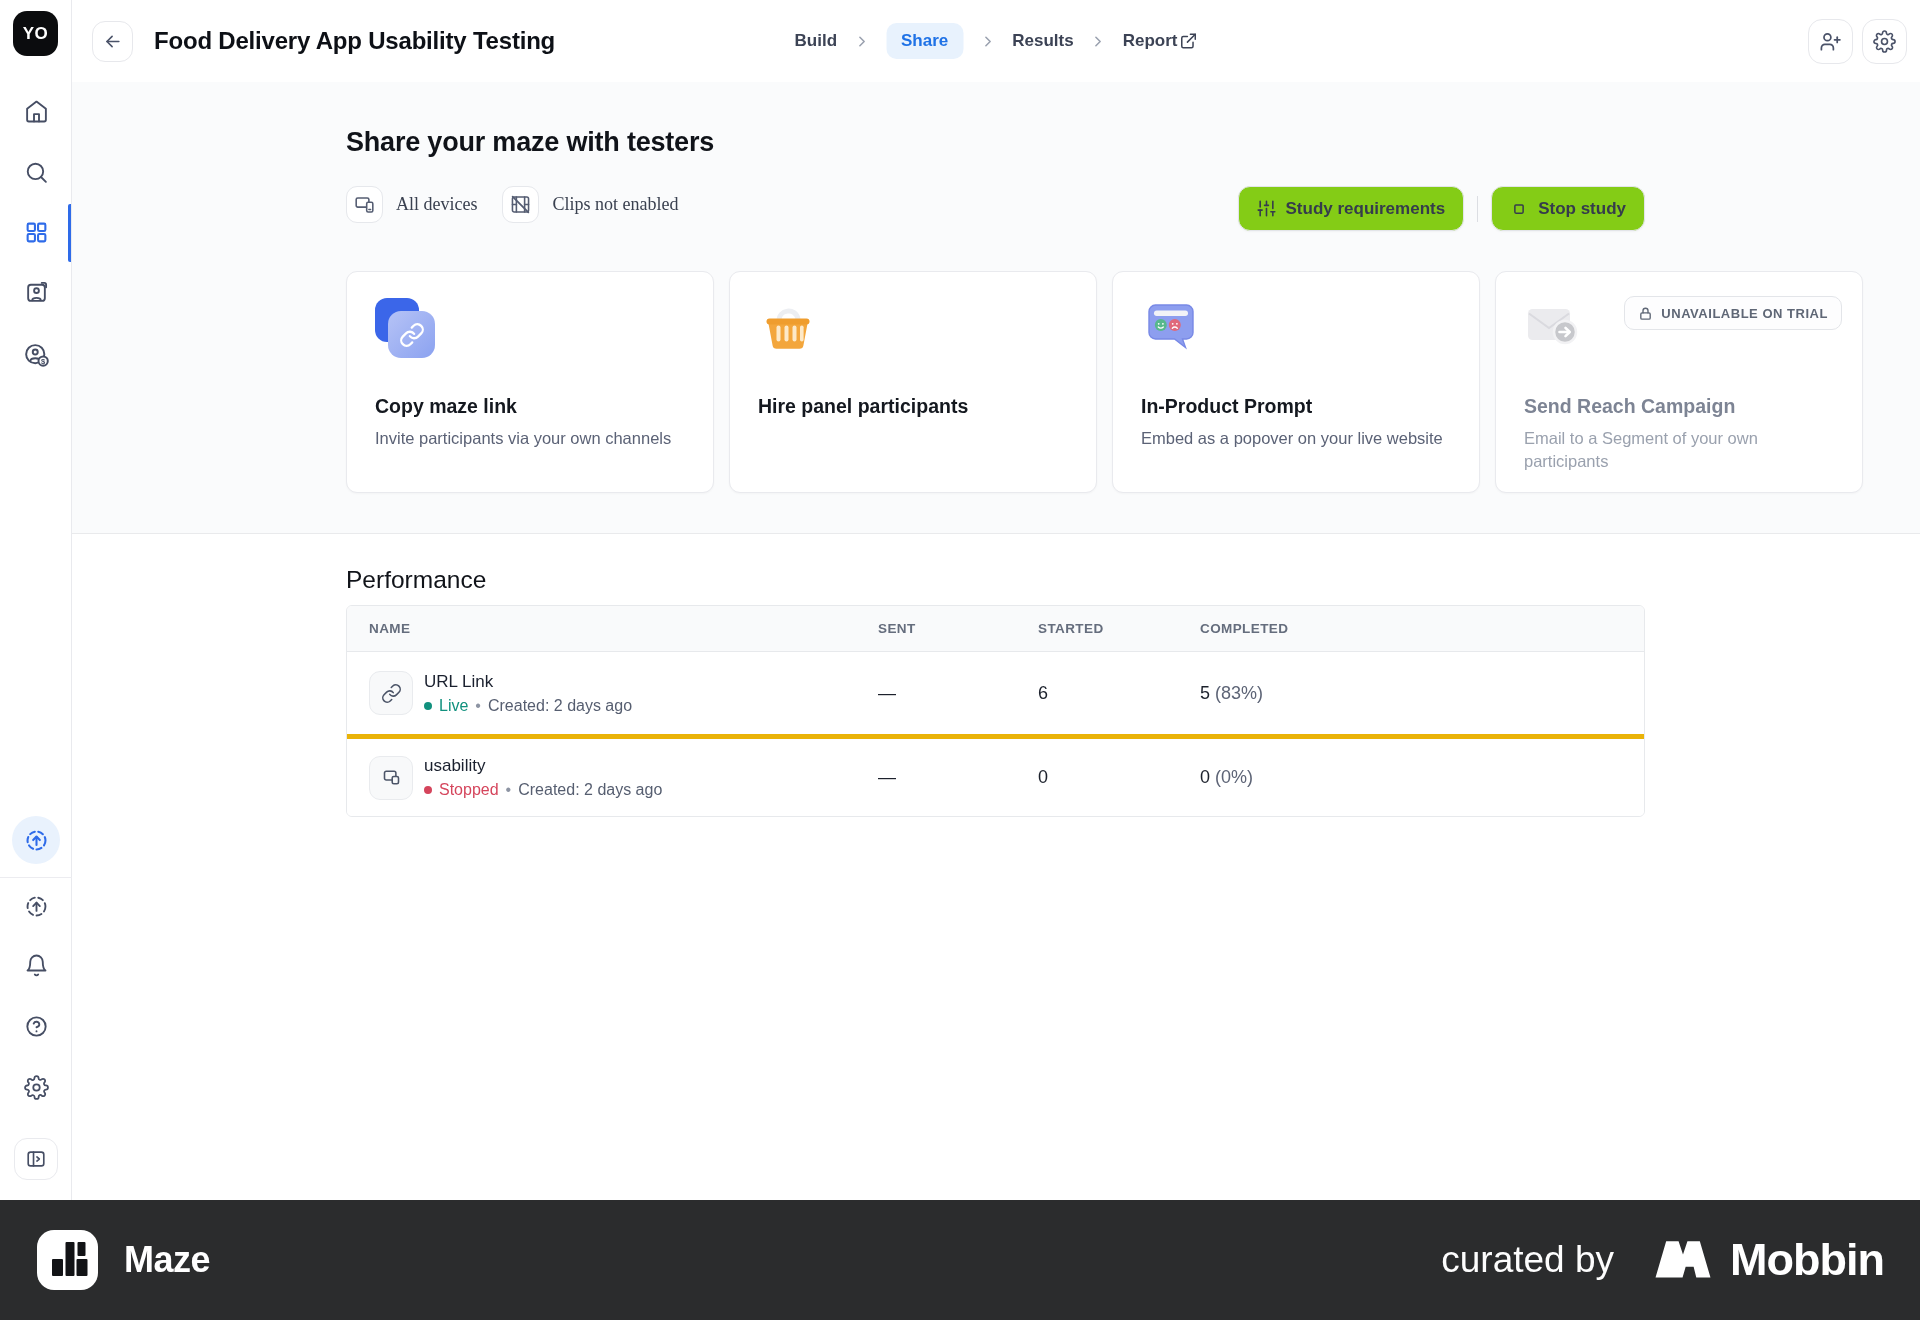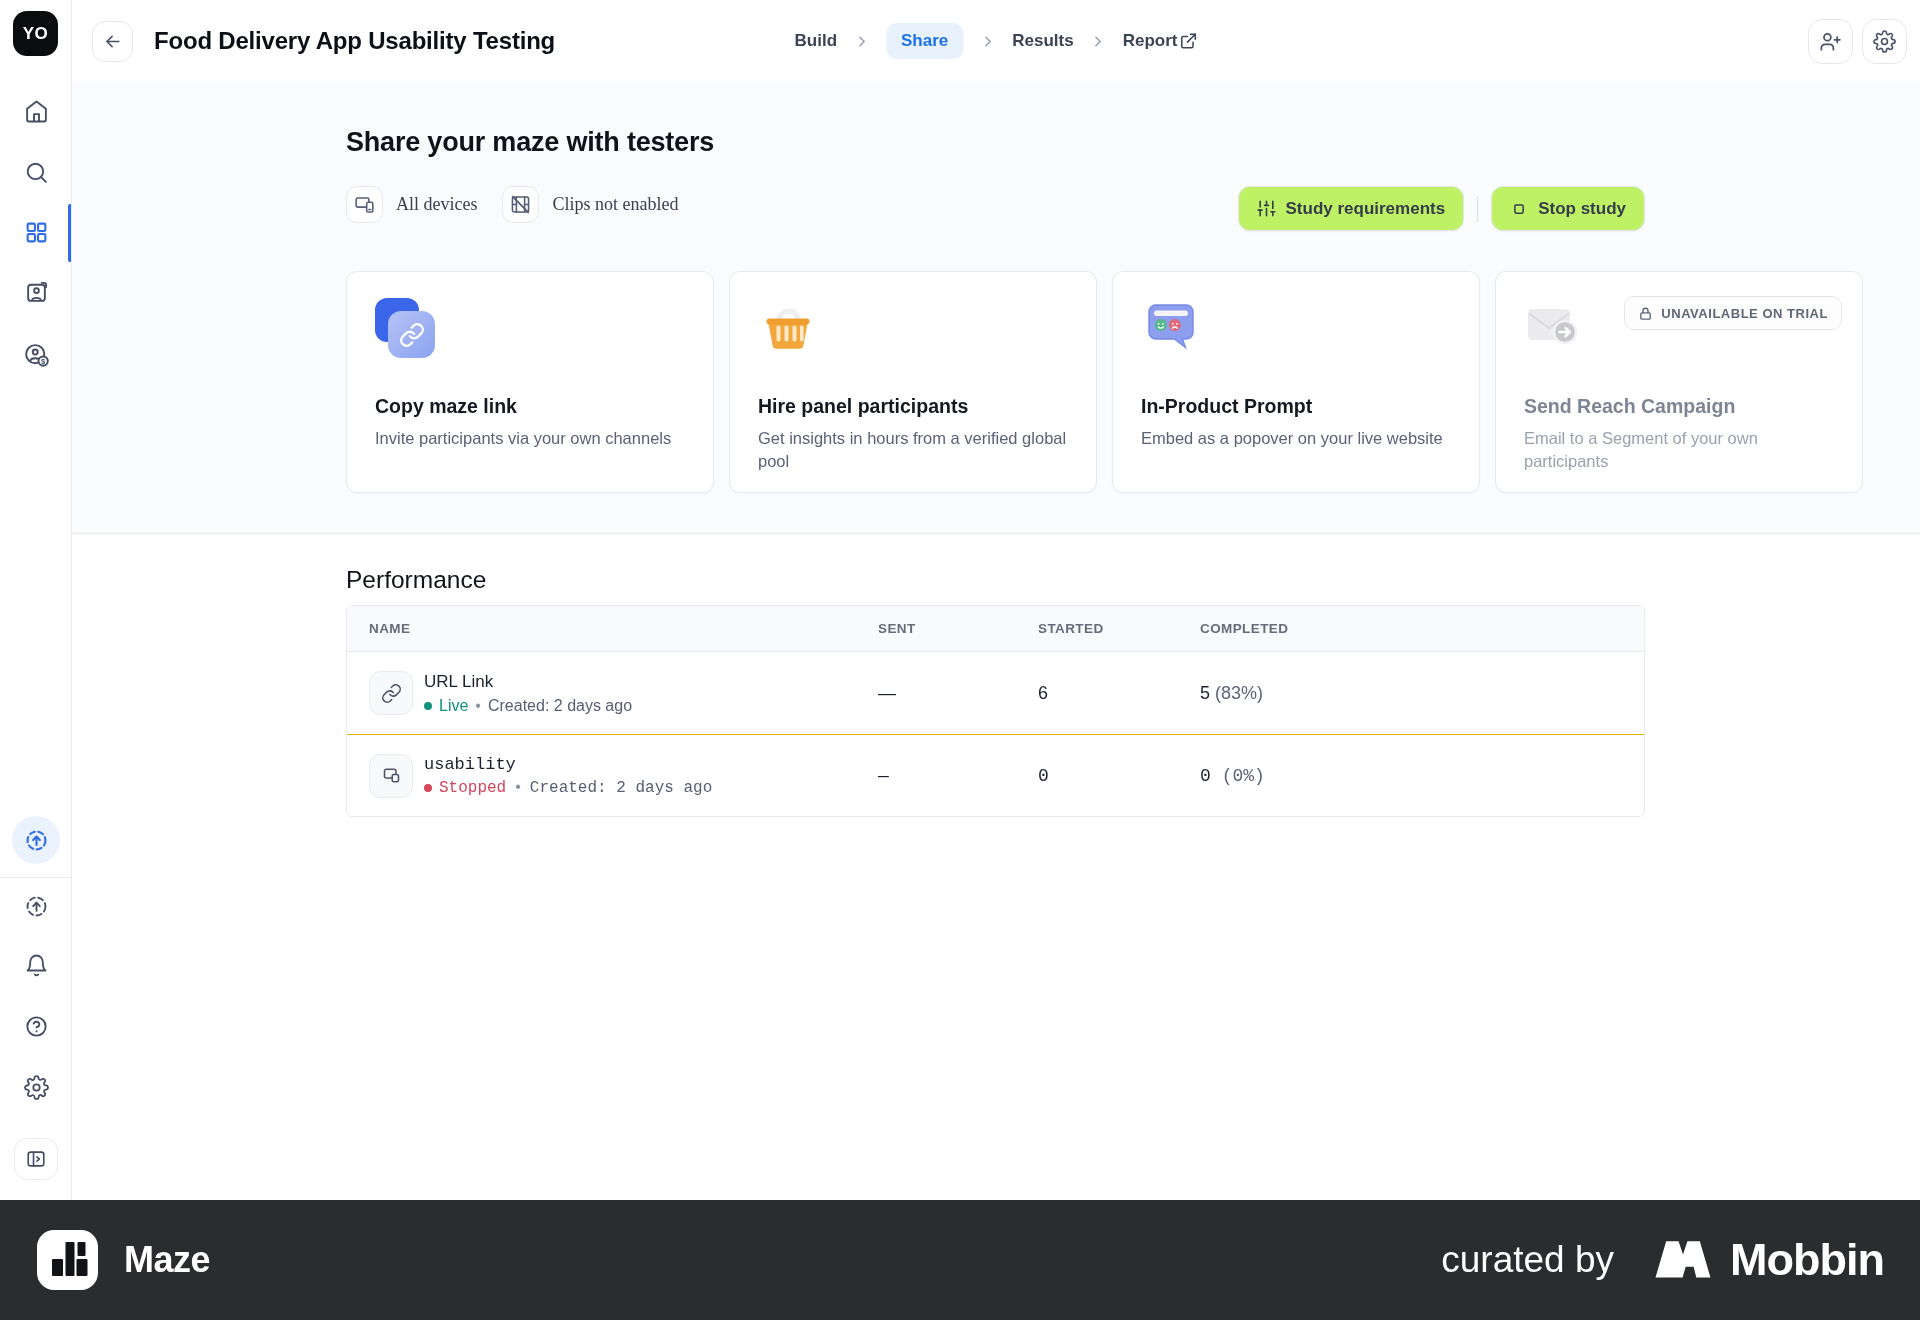--- a/index.html
+++ b/index.html
@@ -30,21 +30,21 @@
   .tb-icon-btn { width:45px; height:45px; border:1px solid #e7e8ec; border-radius:14px; background:#fff; display:flex; align-items:center; justify-content:center; color:#4a5268; cursor:pointer; }
 
   
   .share-section { position:absolute; left:72px; top:82px; right:0; height:452px; background:#fafbfc; border-bottom:1px solid #e9eaec; }
   .share-heading { position:absolute; left:274px; top:45px; font-size:27px; font-weight:700; color:#101319; letter-spacing:-.2px; }
   .chips { position:absolute; left:274px; top:104px; display:flex; gap:25px; align-items:center;font-family:Liberation Serif, serif; }
   .chip { display:flex; align-items:center; gap:13px; }
   .chip-icon { width:37px; height:37px; border:1px solid #e6e8ec; border-radius:11px; background:#fff; display:flex; align-items:center; justify-content:center; color:#555d72; }
   .chip-label { font-size:18px; font-weight:500; color:#3a4150; }
   .share-actions { position:absolute; right:275px; top:104px; display:flex; align-items:center; }
-  .action-btn { height:45px; display:flex; align-items:center; gap:10px; padding:0 18px; background:#bef264; border:1px solid #e3e5e9; border-radius:12px; font-size:17px; font-weight:600; color:#353c4c; cursor:pointer; box-shadow:0 1px 2px rgba(16,24,40,.04); white-space:nowrap; }
+  .action-btn { height:45px; display:flex; align-items:center; gap:10px; padding:0 18px; background:#84cc16; border:1px solid #e3e5e9; border-radius:12px; font-size:17px; font-weight:600; color:#353c4c; cursor:pointer; box-shadow:0 1px 2px rgba(16,24,40,.04); white-space:nowrap; }
   .action-divider { width:1px; height:26px; background:#dcdee3; margin:0 13px; }
 
   .cards { position:absolute; left:274px; top:189px; display:flex; gap:15px; }
   .card { width:368px; height:222px; background:#fff; border:1px solid #e9eaee; border-radius:11px; padding:26px 28px 0 28px; cursor:pointer; box-shadow:0 1px 2px rgba(16,24,40,.03); position:relative; }
   .card-title { margin-top:37px; font-size:19.5px; font-weight:700; color:#14181f; }
   .card-desc { margin-top:9px; font-size:16.5px; line-height:1.42; color:#5b6276; }
   .card.disabled .card-title { color:#7d8494; }
   .card.disabled .card-desc { color:#9aa1ae; }
   .icon-wrap { height:60px; position:relative; }
   .link-back { position:absolute; left:0; top:0; width:44px; height:44px; border-radius:12px; background:#3b66e9; }
@@ -53,21 +53,21 @@
 
   
   .perf-section { position:absolute; left:72px; top:534px; right:0; bottom:120px; background:#fff; }
   .perf-heading { position:absolute; left:274px; top:32px; font-size:24.5px; font-weight:400; color:#101319; }
   .perf-table { position:absolute; left:274px; top:71px; width:1299px; border:1px solid #e7e9ec; border-radius:6px; overflow:hidden; background:#fff; }
   .tbl-header, .tbl-row { display:grid; grid-template-columns:531px 160px 162px 1fr; align-items:center; }
   .tbl-header { height:46px; background:#f9fafb; border-bottom:1px solid #e7e9ec; }
   .th { font-size:13.5px; font-weight:700; color:#656d7d; letter-spacing:.03em; }
   .th-name { padding-left:22px; }
   .tbl-row { height:82px; cursor:pointer; background:#fff; }
-  .tbl-row + .tbl-row { border-top:1px solid #eab308;font-family:Liberation Mono, monospace; }
+  .tbl-row + .tbl-row { border-top:5px solid #eab308; }
   .name-cell { display:flex; align-items:center; gap:11px; padding-left:22px; }
   .row-icon { width:44px; height:44px; flex:0 0 auto; border:1px solid #e9ebee; border-radius:11px; background:#f8f9fa; display:flex; align-items:center; justify-content:center; color:#4c5568; }
   .row-name { font-size:17px; font-weight:500; color:#1a202e; }
   .row-sub { margin-top:5px; font-size:16px; color:#565e70; display:flex; align-items:center; gap:7px; }
   .status-dot { width:8px; height:8px; border-radius:50%; display:inline-block; }
   .st-live { color:#11917e; } .st-live .status-dot { background:#11917e; }
   .st-stopped { color:#d5455c; } .st-stopped .status-dot { background:#d5455c; }
   .sub-sep { color:#8d94a3; }
   .num-cell { font-size:18px; color:#1c212c; font-weight:500; }
   .pct { color:#5d6476; font-weight:400; }
@@ -333,21 +333,20 @@
           <path d="M21 24c-1-13 17-15 19-3" stroke="#eceef2" stroke-width="5" fill="none" stroke-linecap="round"></path>
           <path d="M10 23h40l-4.6 24.5a4 4 0 0 1-3.9 3.3H18.5a4 4 0 0 1-3.9-3.3Z" fill="#f3a63c"></path>
           <rect x="18.5" y="27.5" width="4" height="16" rx="2" fill="#fde9c8"></rect>
           <rect x="26.5" y="27.5" width="4" height="16" rx="2" fill="#fde9c8"></rect>
           <rect x="34.5" y="27.5" width="4" height="16" rx="2" fill="#fde9c8"></rect>
           <rect x="42" y="27.5" width="3.6" height="16" rx="1.8" fill="#fde9c8"></rect>
           <rect x="8.5" y="20.5" width="43" height="6" rx="3" fill="#ef9d2e"></rect>
         </svg>
       </div>
       <div class="card-title">Hire panel participants</div>
-      <div class="card-desc">Get insights in hours from a verified global pool</div>
     </div>
 
     <div class="card">
       <div class="icon-wrap">
         <svg width="60" height="60" viewBox="0 0 60 60">
           <path d="M8 13.5A6.5 6.5 0 0 1 14.5 7h31A6.5 6.5 0 0 1 52 13.5v21a6.5 6.5 0 0 1-6.5 6.5h-4l3 8.5-11-8.5h-19A6.5 6.5 0 0 1 8 34.5Z" fill="#8d9eef" stroke="#7889e6" stroke-width="1.4"></path>
           <rect x="13" y="12.5" width="34" height="5.5" rx="2.7" fill="#f2f3f7"></rect>
           <circle cx="19.8" cy="27" r="6" fill="#57b88d"></circle>
           <circle cx="17.7" cy="25.8" r="0.9" fill="#fff"></circle>
             <circle cx="21.9" cy="25.8" r="0.9" fill="#fff"></circle>

